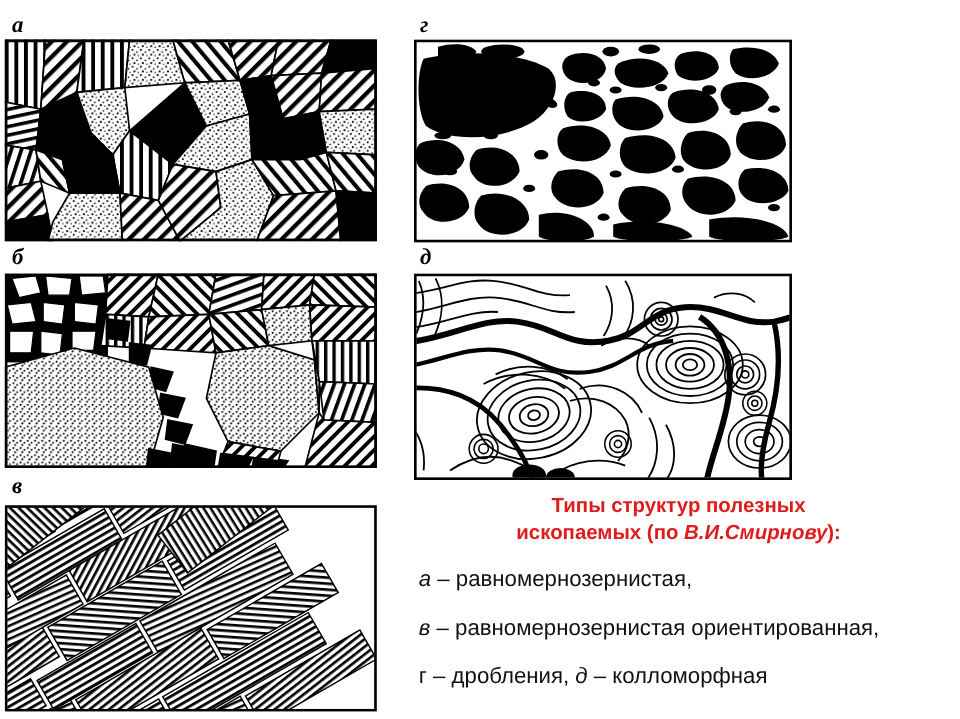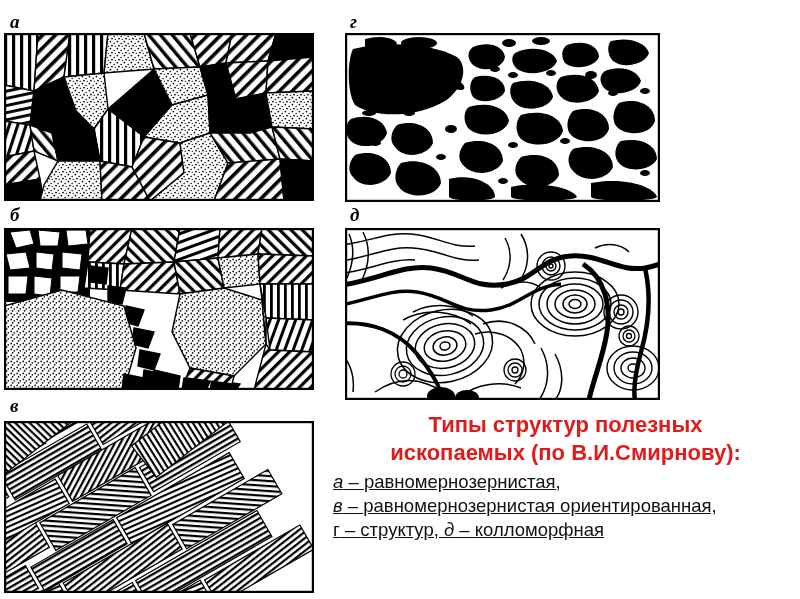--- a/index.html
+++ b/index.html
@@ -15,28 +15,28 @@
   .panel-label{
     position:absolute;font-family:"Liberation Serif",serif;
     font-style:italic;font-weight:700;font-size:19px;color:#000;
     line-height:1;letter-spacing:0;
   }
 
   
   .caption{position:absolute;left:333px;top:412px;width:465px;}
   .cap-title{
     color:#e01b1b;font-family:"Liberation Sans",sans-serif;
-    font-weight:700;font-size:22px;line-height:1.22;text-align:center;
+    font-weight:700;font-size:17px;line-height:1.22;text-align:center;
     margin:0 0 1px 0;white-space:nowrap;
   }
-  .cap-title .ital{}
+  .cap-title .ital{font-style:italic;}
   .cap-line{
     color:#111;font-family:"Liberation Sans",sans-serif;
     font-weight:400;font-size:18.5px;line-height:1.32;
-    text-align:left;white-space:nowrap;margin:0;text-decoration:underline;
+    text-align:left;white-space:nowrap;margin:16px;
   }
   .cap-line .ital{font-style:italic;}
   .cap-lines{margin-top:3px;}
 </style>
 </head>
 <body>
 
 <div class="stage">
 
   <div class="panel-label" style="left:10px;top:12px;">а</div>
@@ -430,17 +430,17 @@
   <div class="caption">
     <div class="cap-title">Типы структур полезных</div>
     <div class="cap-title"><span>ископаемых (по </span><span class="ital">В.И.Смирнову</span><span>):</span></div>
 
     <div class="cap-lines">
       <div class="cap-line"><span class="ital">а</span><span> – </span><span>равномернозернистая,</span></div>
 
 
       <div class="cap-line"><span class="ital">в</span><span> – </span><span>равномернозернистая ориентированная,</span></div>
 
-      <div class="cap-line"><span>г</span><span> – </span><span>структур, </span><span class="ital">д</span><span> – </span><span>колломорфная</span></div>
+      <div class="cap-line"><span>г</span><span> – </span><span>дробления, </span><span class="ital">д</span><span> – </span><span>колломорфная</span></div>
     </div>
   </div>
 
 </div>
 
 </body></html>

